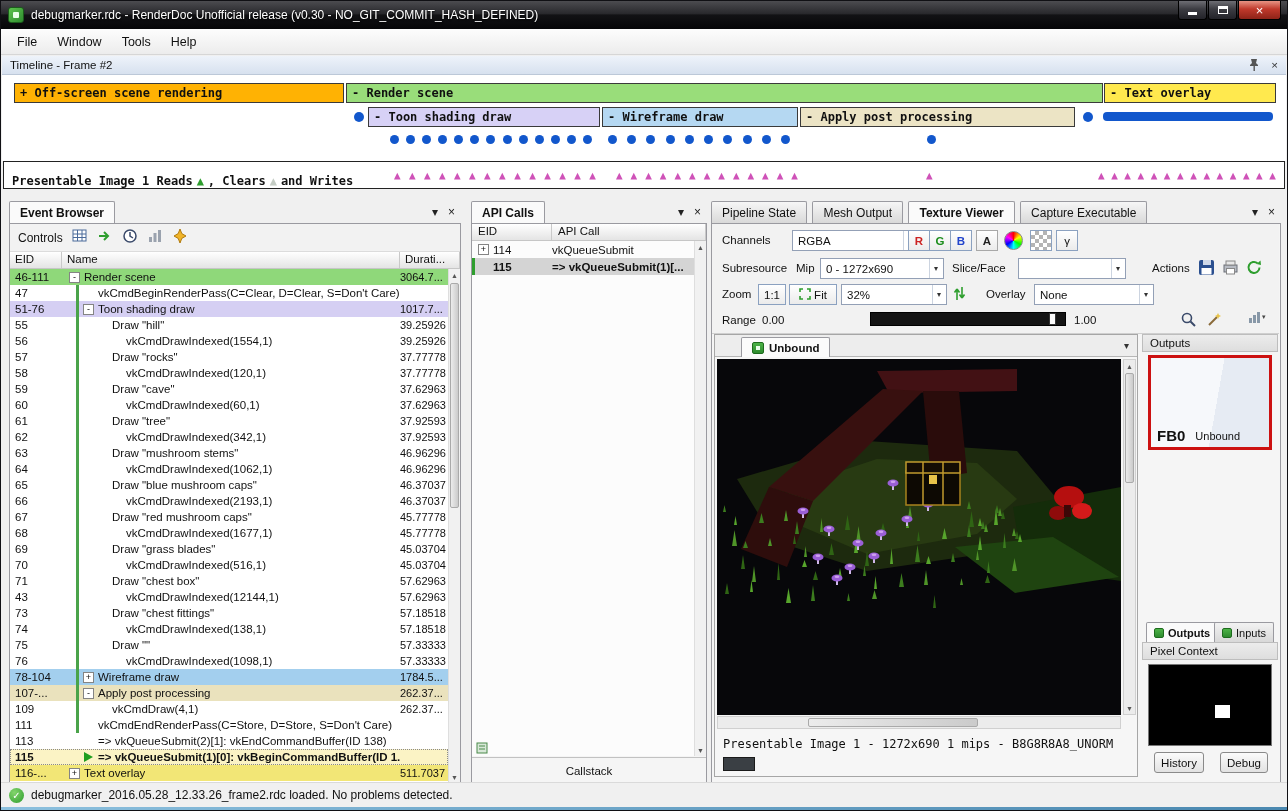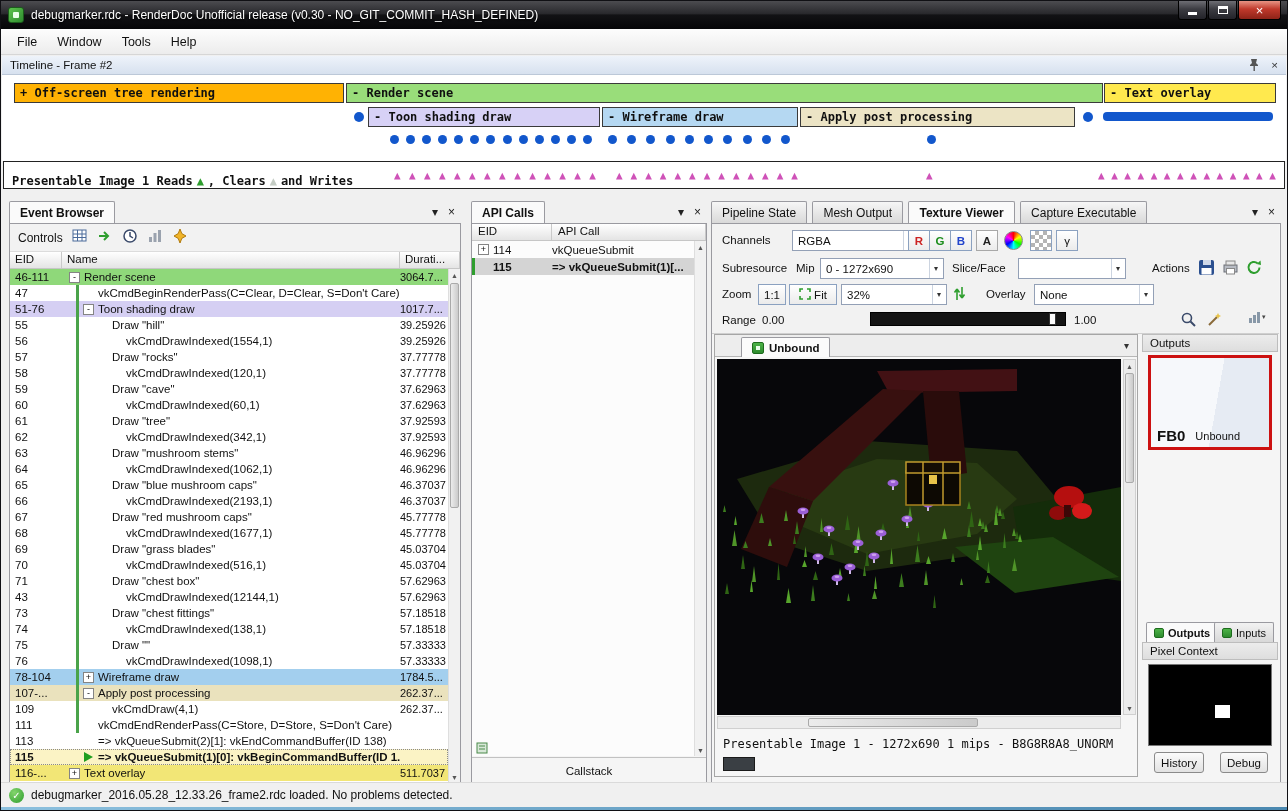--- a/index.html
+++ b/index.html
@@ -141,21 +141,21 @@
     <span>Timeline - Frame #2</span>
     <span class="tl-icons">
       <span><svg width="10" height="13">
             <path d="M2 1h6l-1 4 2 2v1H1v-1l2-2z" fill="#555"></path>
             <rect x="4.5" y="8" width="1.4" height="5" fill="#555"></rect>
           </svg></span>
       <span>×</span>
     </span>
   </div>
   <div class="tl-body">
-    <div class="tl-bar" style="left:12px;top:8px;width:330px;background:#ffb203">+ Off-screen tree rendering</div>
+    <div class="tl-bar" style="left:12px;top:8px;width:330px;background:#ffb203">+ Off-screen scene rendering</div>
     <div class="tl-bar" style="left:344px;top:8px;width:757px;background:#99dd7a">- Render scene</div>
     <div class="tl-bar" style="left:1102px;top:8px;width:172px;background:#ffe94e">- Text overlay</div>
 
     <div class="tl-dot" style="left:352px;top:37px"></div>
     <div class="tl-bar" style="left:366px;top:32px;width:232px;background:#d7d1f6">- Toon shading draw</div>
     <div class="tl-bar" style="left:600px;top:32px;width:196px;background:#b5d8f2">- Wireframe draw</div>
     <div class="tl-bar" style="left:798px;top:32px;width:275px;background:#ece4c5">- Apply post processing</div>
     <div class="tl-dot" style="left:1081px;top:37px"></div>
     <div class="tl-pill" style="left:1101px;top:37px;width:170px"></div>
 

